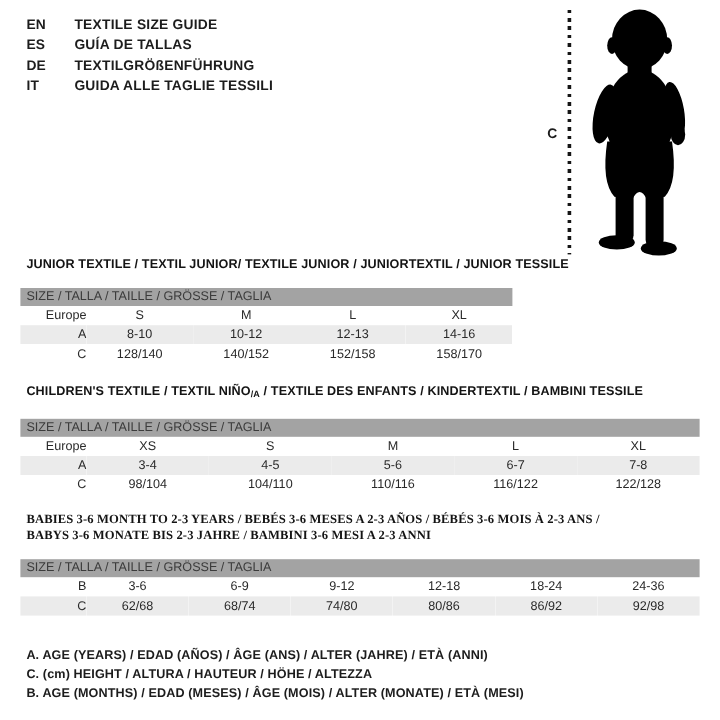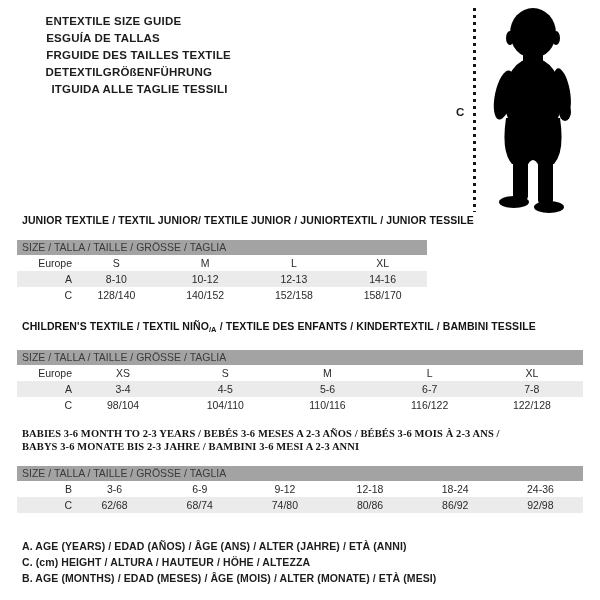--- a/index.html
+++ b/index.html
@@ -7,21 +7,21 @@
   body {
     position: relative;
     background: #ffffff;
     font-family: "Liberation Sans", sans-serif;
     color: #1c1c1c;
     overflow: hidden;
   }
 
   
   .lang-block { position: absolute; left: 22px; top: 13px; }
-  .lang-row { display: flex; line-height: 17px; font-weight: bold; font-size: 11.5px; letter-spacing: .2px; text-align: right; }
+  .lang-row { display: flex; line-height: 17px; font-weight: bold; font-size: 11.5px; letter-spacing: .2px; }
   .lang-code { width: 40px; flex: 0 0 40px; }
 
   
   .figure { position: absolute; left: 452px; top: 6px; width: 138px; height: 214px; }
   .measure-c { position: absolute; left: 4px; top: 100px; font-weight: bold; font-size: 11.5px; }
   .dotted-line {
     position: absolute; left: 21px; top: 2px; width: 3px; height: 204px;
     background: repeating-linear-gradient(to bottom, #151515 0 3px, transparent 3px 7px);
   }
   .baby-svg { position: absolute; left: 28px; top: 0; }
@@ -57,24 +57,20 @@
 <body>
 
 <header class="lang-block">
   <div class="lang-row">
     <span class="lang-code">EN</span>
     <span class="lang-label">TEXTILE SIZE GUIDE</span>
   </div>
   <div class="lang-row">
     <span class="lang-code">ES</span>
     <span class="lang-label">GUÍA DE TALLAS</span>
-  </div>
-  <div class="lang-row">
-    <span class="lang-code">FR</span>
-    <span class="lang-label">GUIDE DES TAILLES TEXTILE</span>
   </div>
   <div class="lang-row">
     <span class="lang-code">DE</span>
     <span class="lang-label">TEXTILGRÖßENFÜHRUNG</span>
   </div>
   <div class="lang-row">
     <span class="lang-code">IT</span>
     <span class="lang-label">GUIDA ALLE TAGLIE TESSILI</span>
   </div>
 </header>

